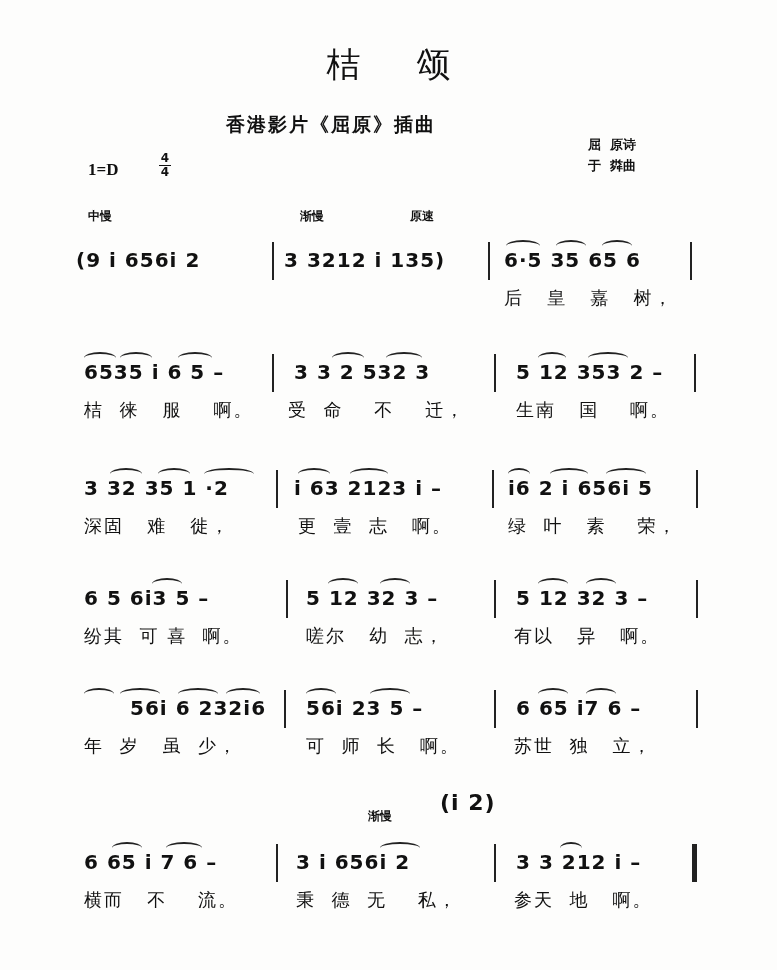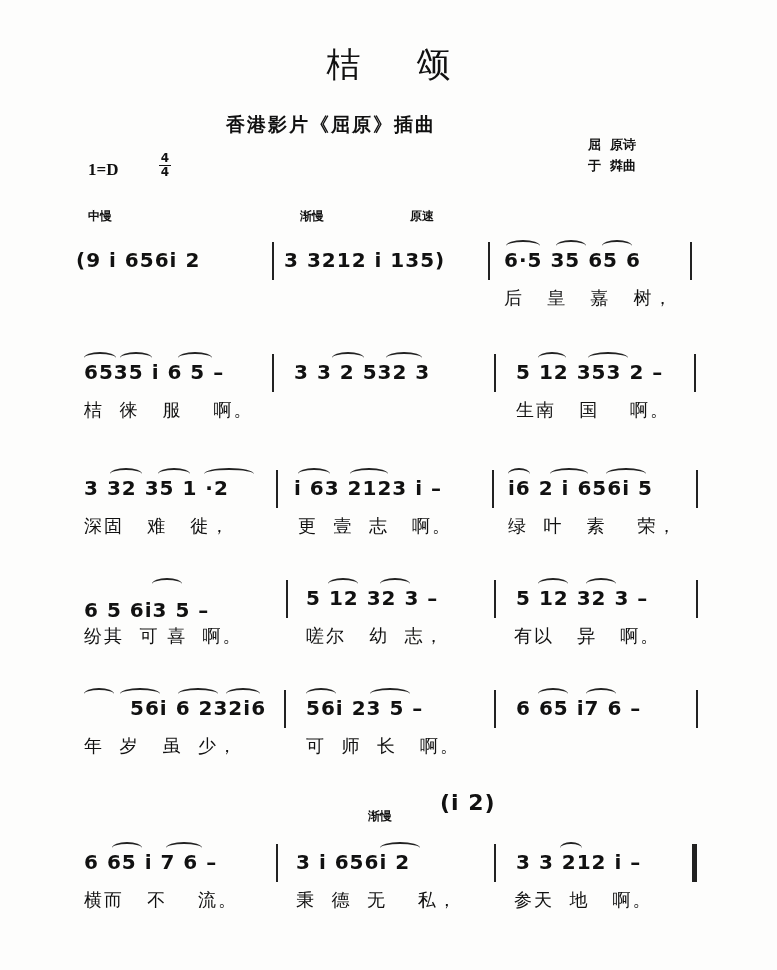--- a/index.html
+++ b/index.html
@@ -63,20 +63,21 @@
 <div class="row" style="top:346px;">
   <div class="slur" style="left:14px;width:32px;"></div>
   <div class="slur" style="left:50px;width:32px;"></div>
   <div class="slur" style="left:108px;width:34px;"></div>
   <div class="notes" style="left:14px;">6535  i 6   5 –</div>
   <div class="lyrics" style="left:14px;">桔  徕   服    啊。</div>
   <div class="barline" style="left:202px;"></div>
   <div class="slur" style="left:262px;width:32px;"></div>
   <div class="slur" style="left:316px;width:36px;"></div>
   <div class="notes" style="left:218px;margin-left:6px;">3   3 2   532  3</div>
+  <div class="lyrics" style="left:218px;">受  命    不    迁，</div>
   <div class="barline" style="left:424px;"></div>
   <div class="slur" style="left:468px;width:28px;"></div>
   <div class="slur" style="left:518px;width:40px;"></div>
   <div class="notes" style="left:446px;">5 12  353  2 –</div>
   <div class="lyrics" style="left:446px;">生南   国    啊。</div>
   <div class="barline" style="left:624px;"></div>
 </div>
 
 <div class="row" style="top:462px;">
   <div class="slur" style="left:40px;width:32px;"></div>
@@ -93,21 +94,21 @@
   <div class="slur" style="left:438px;width:22px;"></div>
   <div class="slur" style="left:480px;width:38px;"></div>
   <div class="slur" style="left:536px;width:40px;"></div>
   <div class="notes" style="left:438px;">i6  2 i  656i  5</div>
   <div class="lyrics" style="left:438px;">绿  叶   素    荣，</div>
   <div class="barline" style="left:626px;"></div>
 </div>
 
 <div class="row" style="top:572px;">
   <div class="slur" style="left:82px;width:30px;"></div>
-  <div class="notes" style="left:14px;margin-top:12px;">6 5  6i3  5 –</div>
+  <div class="notes" style="left:14px;">6 5  6i3  5 –</div>
   <div class="lyrics" style="left:14px;">纷其  可 喜  啊。</div>
   <div class="barline" style="left:216px;"></div>
   <div class="slur" style="left:258px;width:30px;"></div>
   <div class="slur" style="left:310px;width:30px;"></div>
   <div class="notes" style="left:236px;">5 12  32  3  –</div>
   <div class="lyrics" style="left:236px;">嗟尔   幼  志，</div>
   <div class="barline" style="left:424px;"></div>
   <div class="slur" style="left:468px;width:30px;"></div>
   <div class="slur" style="left:516px;width:30px;"></div>
   <div class="notes" style="left:446px;">5 12  32  3 –</div>
@@ -124,20 +125,21 @@
   <div class="lyrics" style="left:14px;">年  岁   虽  少，</div>
   <div class="barline" style="left:214px;"></div>
   <div class="slur" style="left:236px;width:30px;"></div>
   <div class="slur" style="left:300px;width:40px;"></div>
   <div class="notes" style="left:236px;">56i  23  5 –</div>
   <div class="lyrics" style="left:236px;">可  师  长   啊。</div>
   <div class="barline" style="left:424px;"></div>
   <div class="slur" style="left:468px;width:30px;"></div>
   <div class="slur" style="left:516px;width:30px;"></div>
   <div class="notes" style="left:446px;">6 65  i7  6 –</div>
+  <div class="lyrics" style="left:444px;">苏世  独   立，</div>
   <div class="barline" style="left:626px;"></div>
 </div>
 
 <div class="notes" style="position:absolute;top:790px;left:440px;font-size:22px;">(i 2)</div>
 
 <div class="row" style="top:836px;">
   <div class="slur" style="left:42px;width:30px;"></div>
   <div class="slur" style="left:96px;width:36px;"></div>
   <div class="notes" style="left:14px;">6 65  i 7   6 –</div>
   <div class="lyrics" style="left:14px;">横而   不    流。</div>

